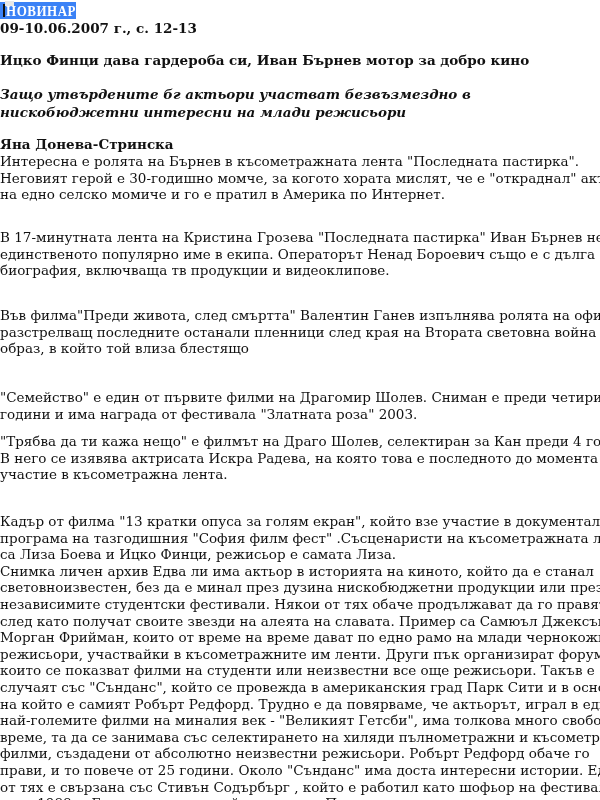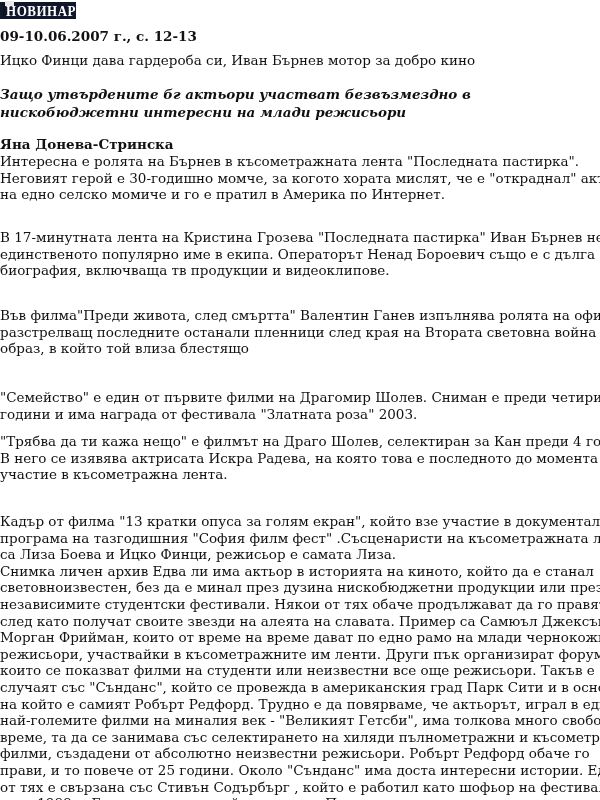--- a/index.html
+++ b/index.html
@@ -14,21 +14,21 @@
       position: relative;
       color: #111111;
       font-family: "DejaVu Serif", serif;
     }
     .logo {
       position: absolute;
       left: 0;
       top: 2px;
       width: 76px;
       height: 17px;
-      background: #0f172a;
+      background: #3b82f6;
       display: flex;
       align-items: center;
     }
     .logo-mark {
       width: 14px;
       height: 13px;
       margin-left: 3px;
       background: #111;
       position: relative;
     }
@@ -47,30 +47,30 @@
       font-weight: bold;
       font-size: 13px;
       letter-spacing: 0.5px;
       margin-left: 1px;
       line-height: 17px;
       transform: scaleY(1.15);
     }
     .dateline {
       position: absolute;
       left: 0;
-      top: 28px;
+      top: 20px;
       font-weight: bold;
       font-size: 13.5px;
       line-height: 16px;
     }
     .headline {
       position: absolute;
       left: 0;
       top: 52px;
-      font-weight: normal;
+      font-weight: bold;
       font-size: 13.5px;
       line-height: 16px;
       white-space: nowrap;
     }
     .subhead {
       position: absolute;
       left: 0;
       top: 85px;
       width: 600px;
       font-weight: bold;

